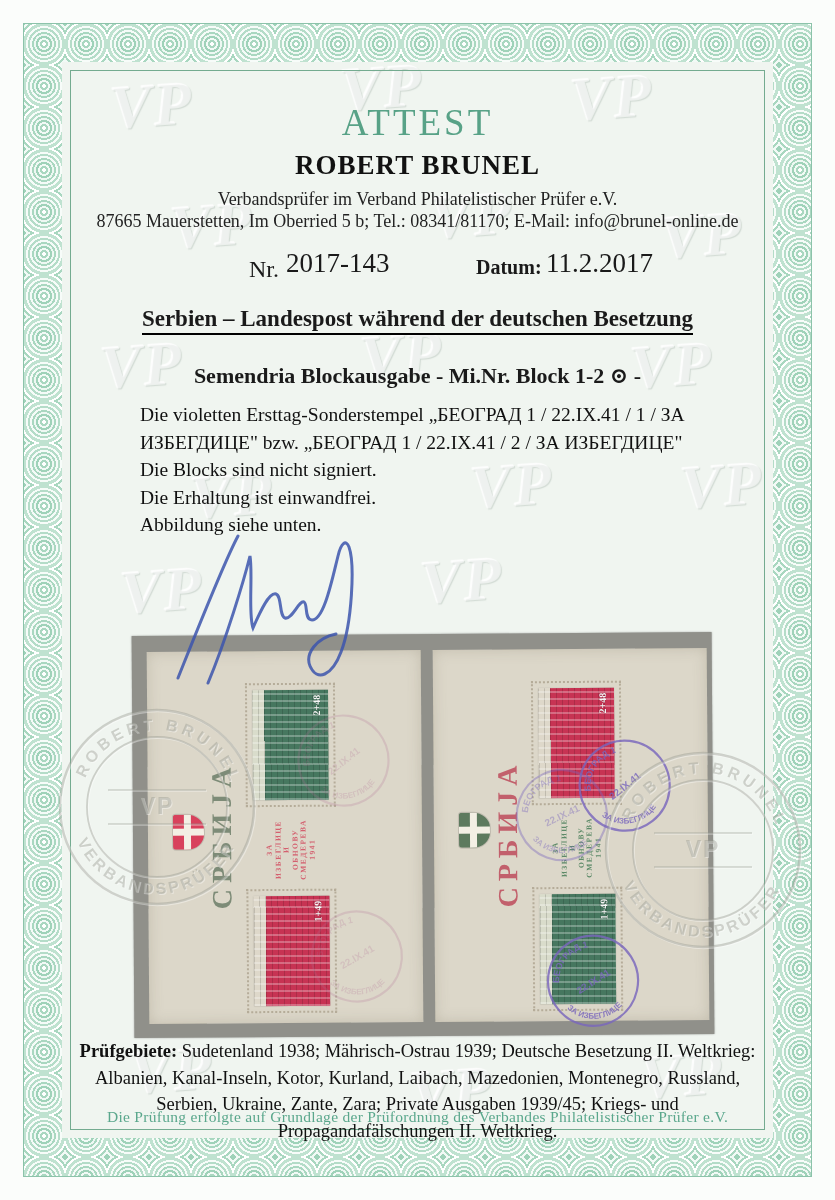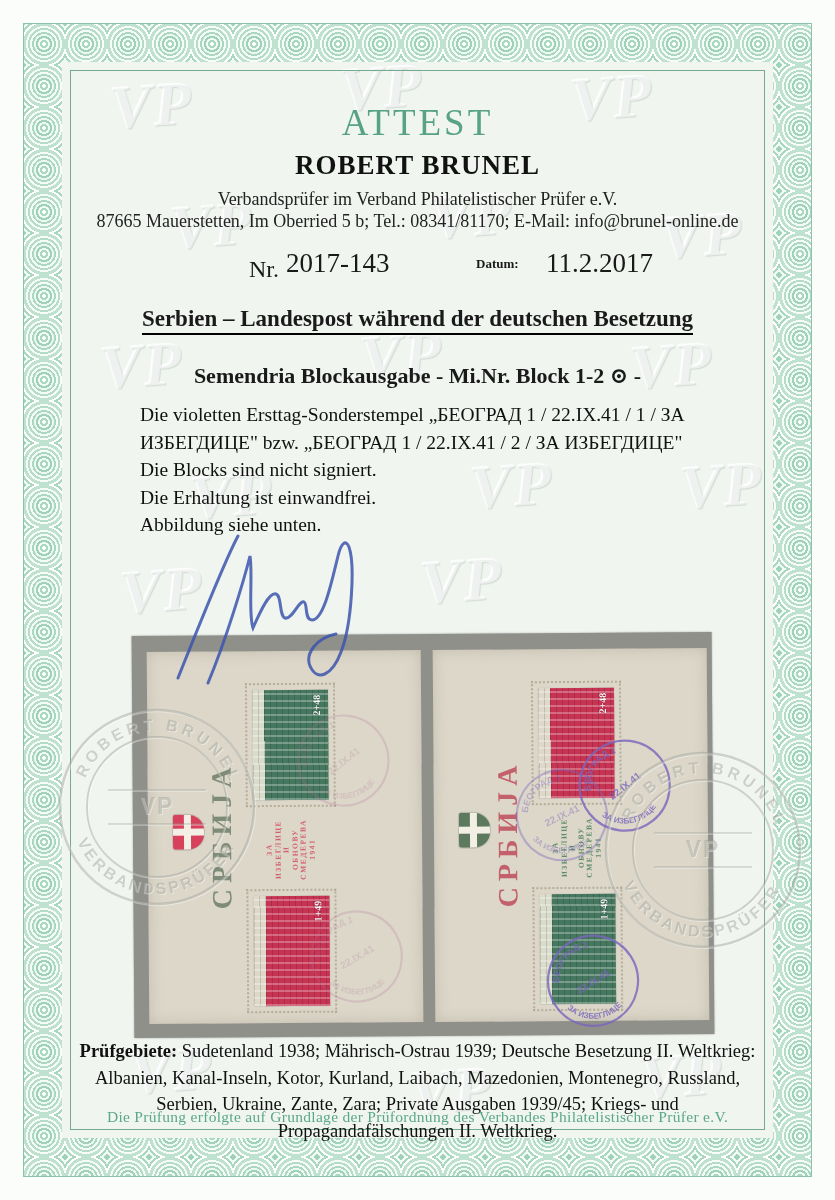--- a/index.html
+++ b/index.html
@@ -26,21 +26,21 @@
   
   .t-center{position:absolute;left:0;right:0;text-align:center;z-index:4;}
   .attest{top:101px;font-size:37px;letter-spacing:3px;color:#58a287;}
   .examiner{top:150px;font-size:27px;font-weight:bold;letter-spacing:1px;color:#111;}
   .role{top:189px;font-size:18px;color:#222;}
   .address{top:211px;font-size:18px;color:#222;}
   .meta-row{position:absolute;top:248px;left:0;right:0;height:34px;z-index:4;}
   .meta-row span{position:absolute;}
   .nr-label{left:249px;top:8px;font-size:24px;font-weight:normal;}
   .nr-value{left:286px;top:0;font-size:27px;}
-  .dt-label{left:476px;top:8px;font-size:13px;font-weight:bold;}
+  .dt-label{left:476px;top:8px;font-size:20px;font-weight:bold;}
   .dt-value{left:546px;top:0;font-size:27px;}
   .heading{top:306px;font-size:23px;font-weight:bold;}
   .heading span{border-bottom:2.5px solid #000;padding-bottom:2px;}
   .subheading{top:362px;font-size:22px;font-weight:bold;}
   
   .findings{position:absolute;left:140px;top:401px;width:575px;z-index:4;
     font-size:19.5px;line-height:27.5px;color:#111;}
   
   .signature{position:absolute;left:150px;top:528px;z-index:7;}
   

